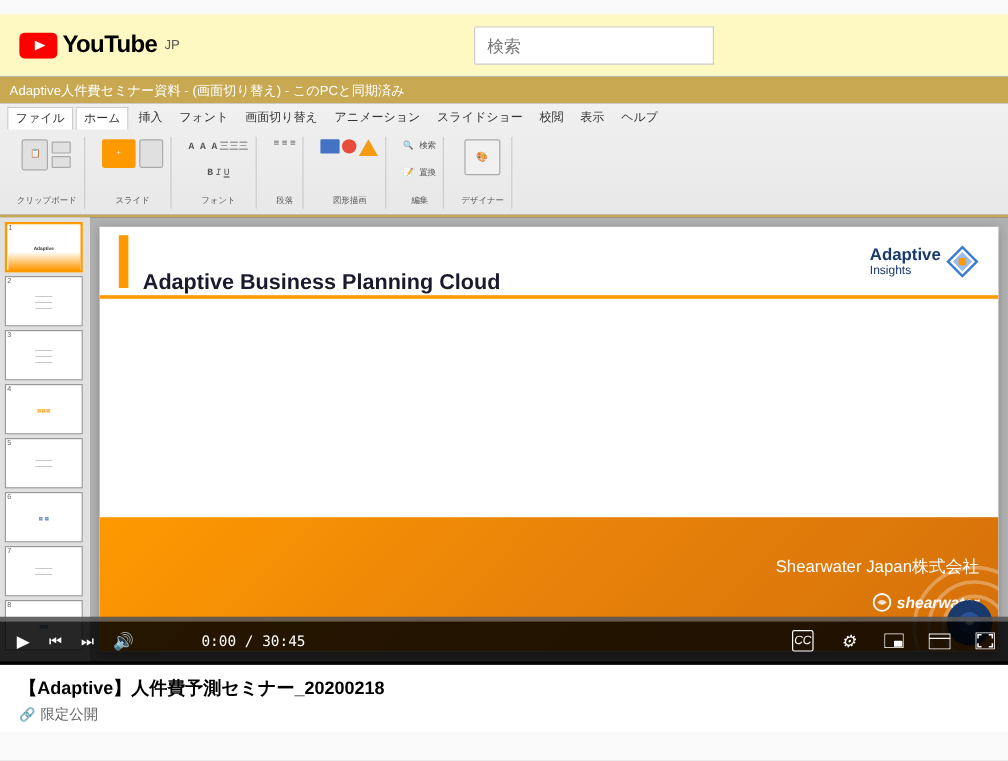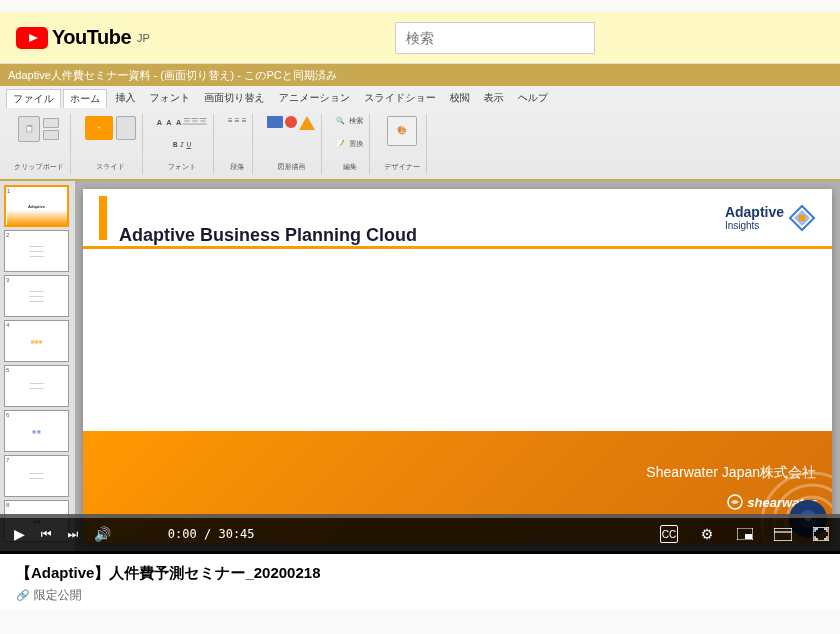--- a/index.html
+++ b/index.html
@@ -302,20 +302,21 @@
       color: #fff;
       font-size: 12px;
       font-family: monospace;
       margin-left: 44px;
     }
     .right-controls {
       margin-left: auto;
       display: flex;
       align-items: center;
       gap: 20px;
+      font-style: italic;
     }
     .ctrl-icon {
       width: 18px;
       height: 18px;
       color: #fff;
       cursor: pointer;
       display: flex;
       align-items: center;
       justify-content: center;
     }

